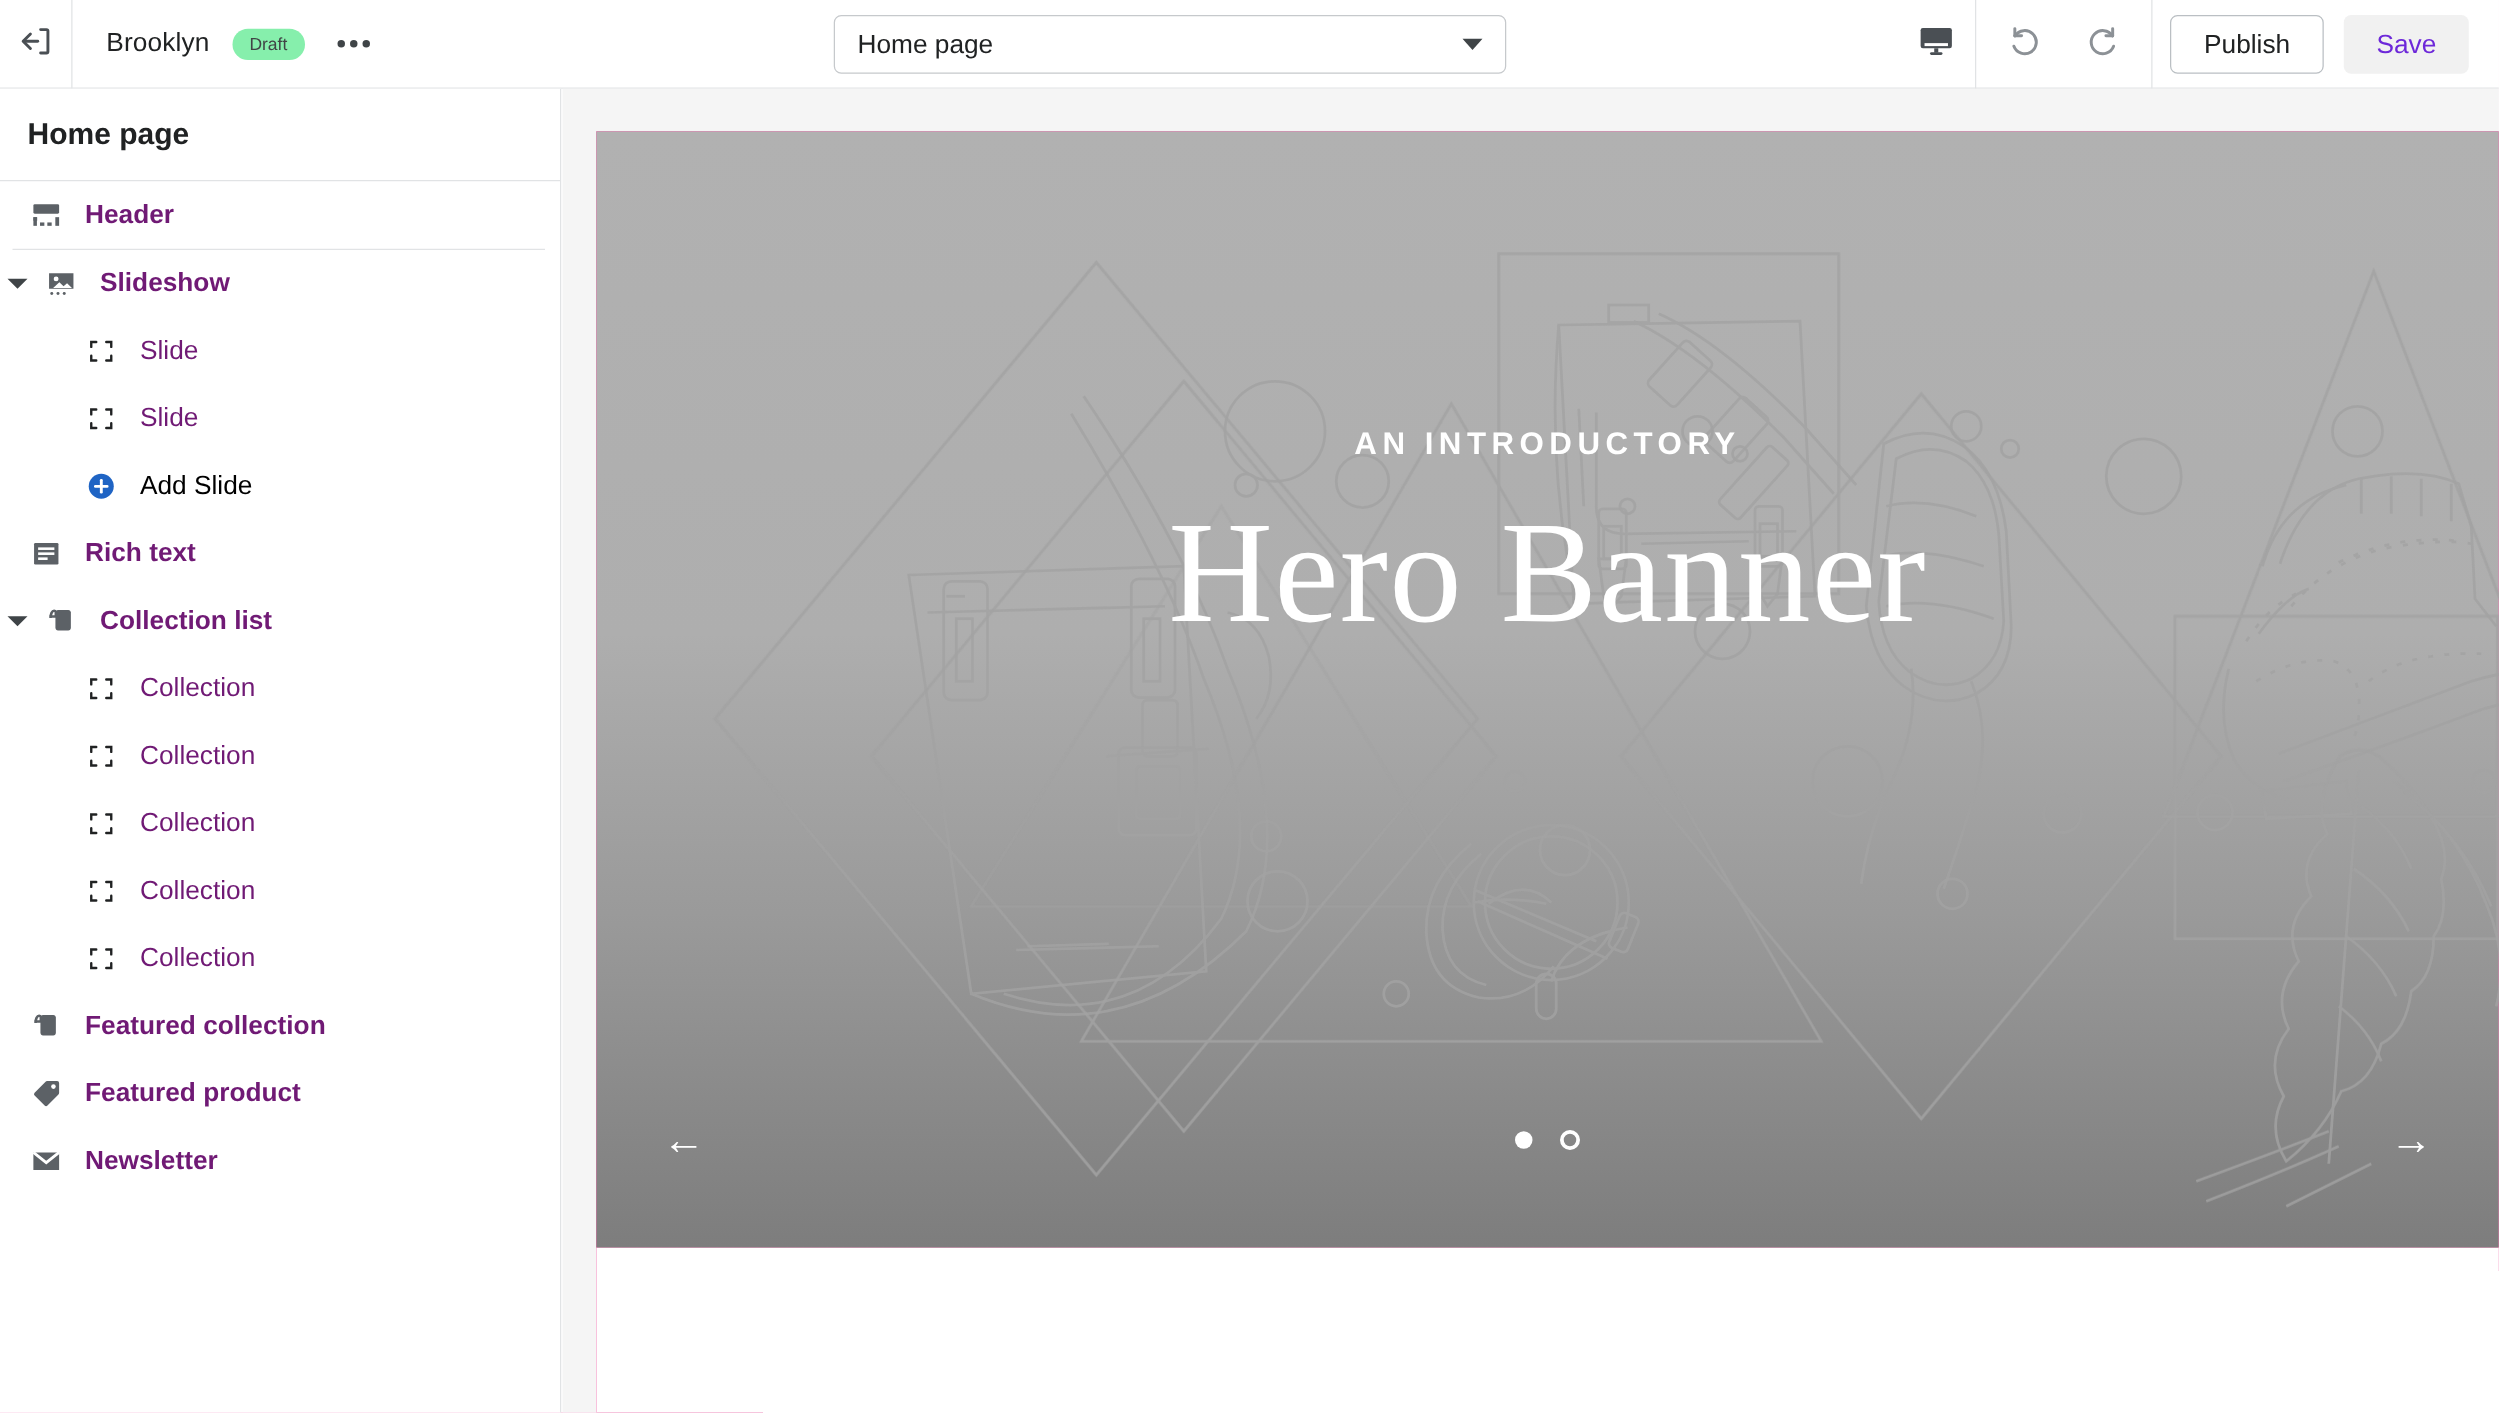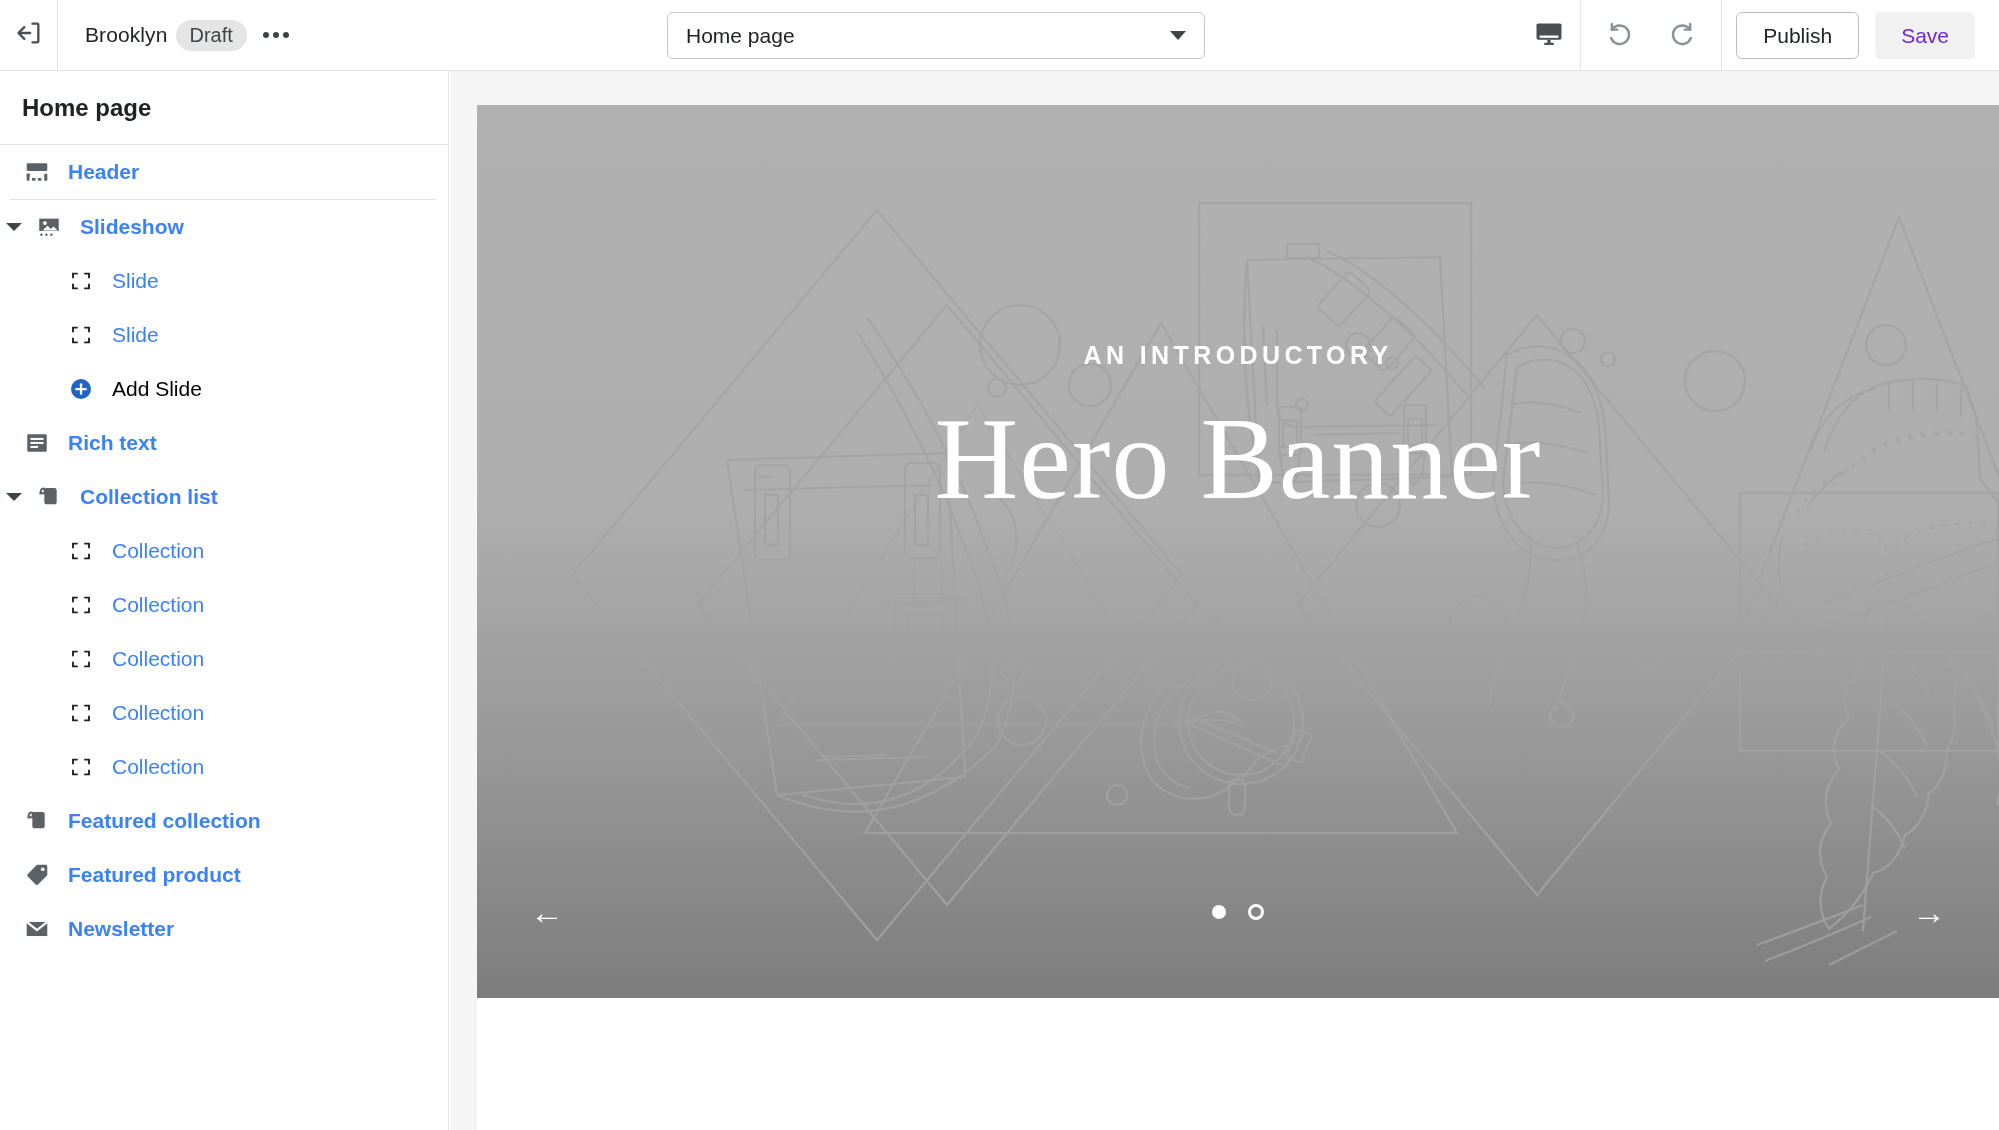--- a/index.html
+++ b/index.html
@@ -20,29 +20,29 @@
     display: flex; align-items: center;
   }
   .exit-btn {
     width: 58px; height: 71px;
     display: flex; align-items: center; justify-content: center;
     border-right: 1px solid #e1e3e5;
     cursor: pointer;
   }
   .store-group {
     display: flex; align-items: center;
-    padding-left: 27px; gap: 8px;
+    padding-left: 27px; gap: 18px;
   }
   .store-name {
     font-size: 21px; color: #202223; font-weight: 400;
     letter-spacing: .1px;
   }
   .draft-badge {
-    background: #e5e5e5; color: #414446;
-    font-size: 20px; padding: 5px 14px 6px;
+    background: #86efac; color: #414446;
+    font-size: 14px; padding: 5px 14px 6px;
     border-radius: 18px; line-height: 1;
   }
   .dots-btn {
     display: flex; align-items: center; gap: 4px;
     padding: 10px 8px; cursor: pointer;
   }
   .dots-btn i {
     width: 6px; height: 6px; border-radius: 50%;
     background: #3f4447; display:block;
   }
@@ -116,21 +116,21 @@
     margin-left: -16px;
   }
   .tw-caret {
     width: 0; height: 0;
     border-left: 8px solid transparent;
     border-right: 8px solid transparent;
     border-top: 8px solid #3f4447;
   }
   .sb-icon { width: 30px; height: 30px; margin-right: 16px; flex: none;
              display:flex; align-items:center; justify-content:center; }
-  .sb-label { font-size: 21px; color: #3b82f6; font-weight: 700; }
+  .sb-label { font-size: 21px; color: #701a75; font-weight: 700; }
   .sb-row.child { padding-left: 66px; height: 54px; }
   .sb-row.child .sb-label { font-weight: 400; }
   .sb-row.add { padding-left: 66px; height: 54px; }
   .sb-row.add .sb-label { color: #000000; font-weight: 400; }
   .divider { height: 1px; background: #e1e3e5; margin: 0 12px 0 10px; }
   .sb-scroll-track {
     position: absolute; right: 0; top: 0; width: 12px; height: 100%;
   }
 
   

